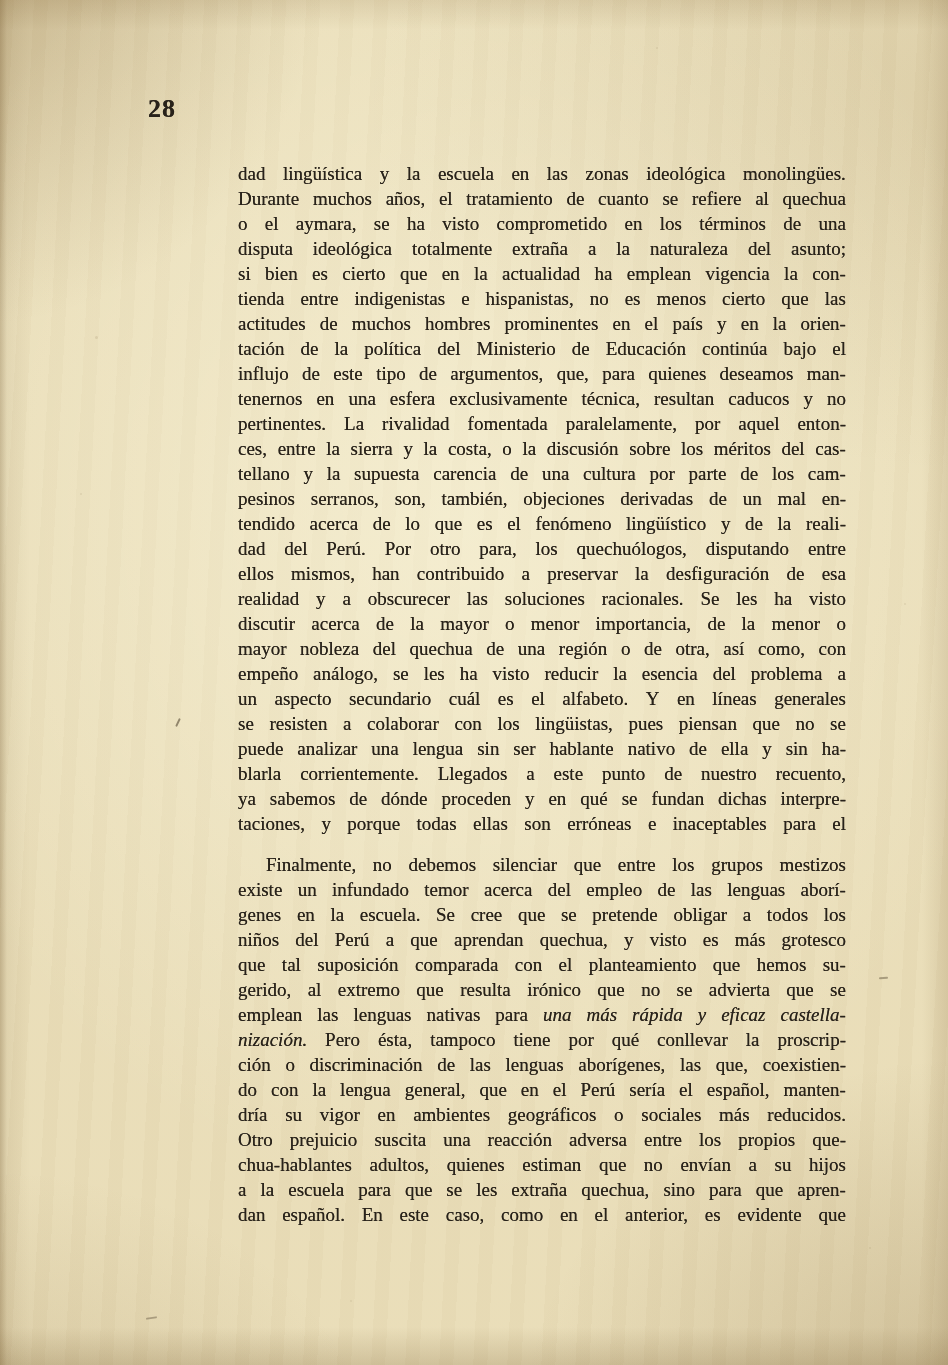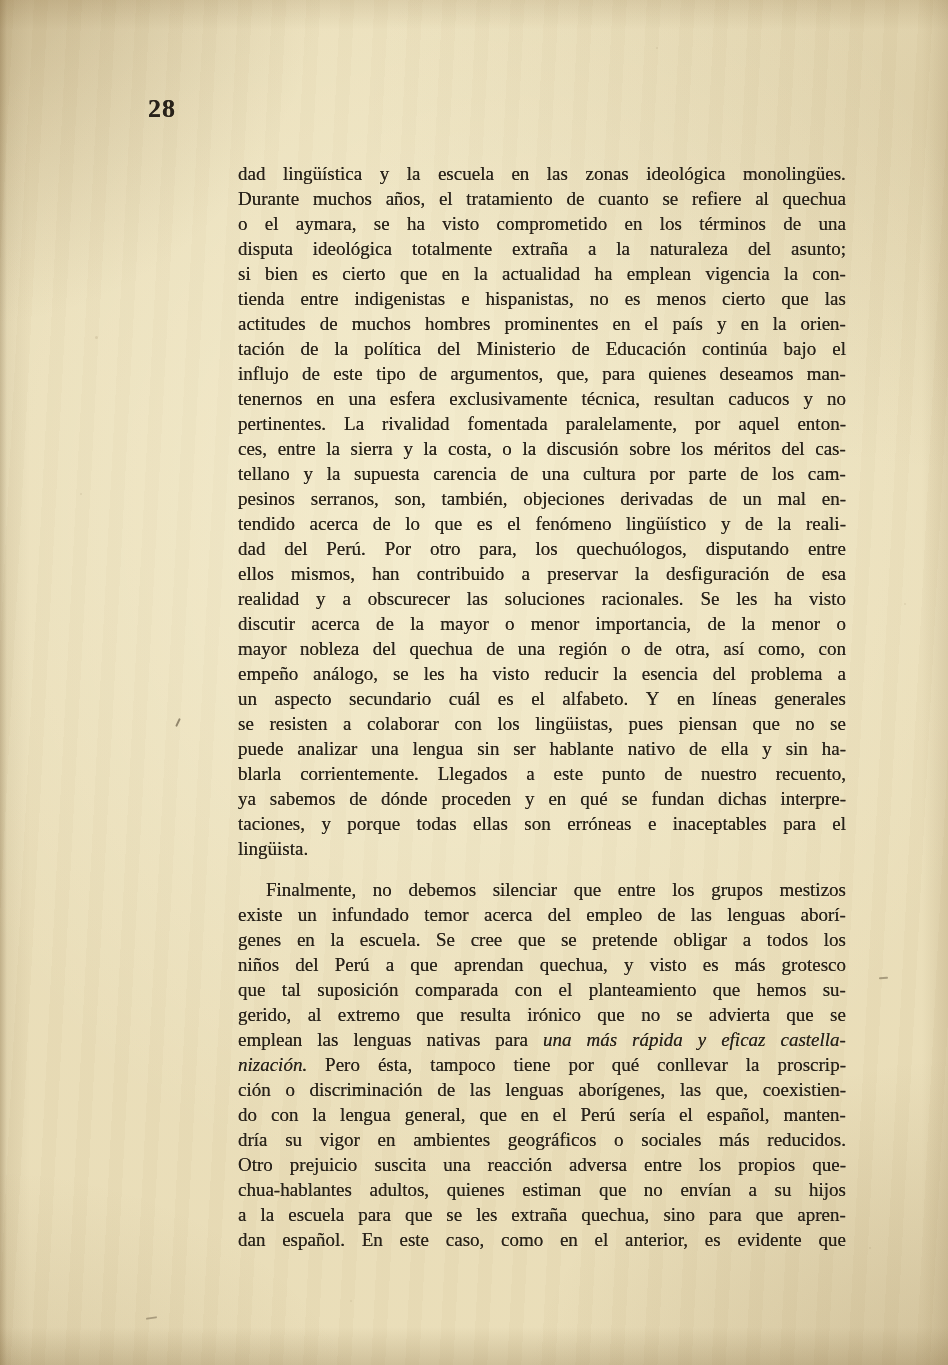--- a/index.html
+++ b/index.html
@@ -101,21 +101,20 @@
         <div class="line"><span>realidad</span><span>y</span><span>a</span><span>obscurecer</span><span>las</span><span>soluciones</span><span>racionales.</span><span>Se</span><span>les</span><span>ha</span><span>visto</span></div>
         <div class="line"><span>discutir</span><span>acerca</span><span>de</span><span>la</span><span>mayor</span><span>o</span><span>menor</span><span>importancia,</span><span>de</span><span>la</span><span>menor</span><span>o</span></div>
         <div class="line"><span>mayor</span><span>nobleza</span><span>del</span><span>quechua</span><span>de</span><span>una</span><span>región</span><span>o</span><span>de</span><span>otra,</span><span>así</span><span>como,</span><span>con</span></div>
         <div class="line"><span>empeño</span><span>análogo,</span><span>se</span><span>les</span><span>ha</span><span>visto</span><span>reducir</span><span>la</span><span>esencia</span><span>del</span><span>problema</span><span>a</span></div>
         <div class="line"><span>un</span><span>aspecto</span><span>secundario</span><span>cuál</span><span>es</span><span>el</span><span>alfabeto.</span><span>Y</span><span>en</span><span>líneas</span><span>generales</span></div>
         <div class="line"><span>se</span><span>resisten</span><span>a</span><span>colaborar</span><span>con</span><span>los</span><span>lingüistas,</span><span>pues</span><span>piensan</span><span>que</span><span>no</span><span>se</span></div>
         <div class="line"><span>puede</span><span>analizar</span><span>una</span><span>lengua</span><span>sin</span><span>ser</span><span>hablante</span><span>nativo</span><span>de</span><span>ella</span><span>y</span><span>sin</span><span>ha-</span></div>
         <div class="line"><span>blarla</span><span>corrientemente.</span><span>Llegados</span><span>a</span><span>este</span><span>punto</span><span>de</span><span>nuestro</span><span>recuento,</span></div>
         <div class="line"><span>ya</span><span>sabemos</span><span>de</span><span>dónde</span><span>proceden</span><span>y</span><span>en</span><span>qué</span><span>se</span><span>fundan</span><span>dichas</span><span>interpre-</span></div>
         <div class="line"><span>taciones,</span><span>y</span><span>porque</span><span>todas</span><span>ellas</span><span>son</span><span>erróneas</span><span>e</span><span>inaceptables</span><span>para</span><span>el</span></div>
-        <div class="line no-justify"><span>lingüista.</span></div>
       </div>
       <div class="para">
         <div class="line indented"><span>Finalmente,</span><span>no</span><span>debemos</span><span>silenciar</span><span>que</span><span>entre</span><span>los</span><span>grupos</span><span>mestizos</span></div>
         <div class="line"><span>existe</span><span>un</span><span>infundado</span><span>temor</span><span>acerca</span><span>del</span><span>empleo</span><span>de</span><span>las</span><span>lenguas</span><span>aborí-</span></div>
         <div class="line"><span>genes</span><span>en</span><span>la</span><span>escuela.</span><span>Se</span><span>cree</span><span>que</span><span>se</span><span>pretende</span><span>obligar</span><span>a</span><span>todos</span><span>los</span></div>
         <div class="line"><span>niños</span><span>del</span><span>Perú</span><span>a</span><span>que</span><span>aprendan</span><span>quechua,</span><span>y</span><span>visto</span><span>es</span><span>más</span><span>grotesco</span></div>
         <div class="line"><span>que</span><span>tal</span><span>suposición</span><span>comparada</span><span>con</span><span>el</span><span>planteamiento</span><span>que</span><span>hemos</span><span>su-</span></div>
         <div class="line"><span>gerido,</span><span>al</span><span>extremo</span><span>que</span><span>resulta</span><span>irónico</span><span>que</span><span>no</span><span>se</span><span>advierta</span><span>que</span><span>se</span></div>
         <div class="line"><span>emplean</span><span>las</span><span>lenguas</span><span>nativas</span><span>para</span><span class="it">una</span><span class="it">más</span><span class="it">rápida</span><span class="it">y</span><span class="it">eficaz</span><span class="it">castella-</span></div>
         <div class="line"><span class="it">nización.</span><span>Pero</span><span>ésta,</span><span>tampoco</span><span>tiene</span><span>por</span><span>qué</span><span>conllevar</span><span>la</span><span>proscrip-</span></div>

